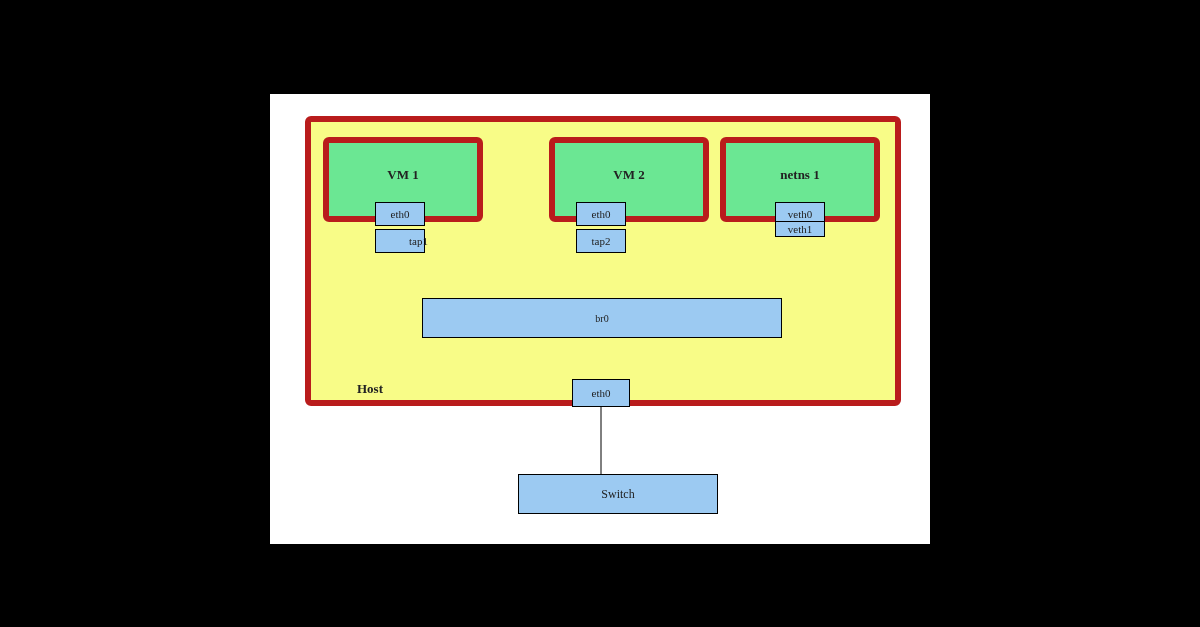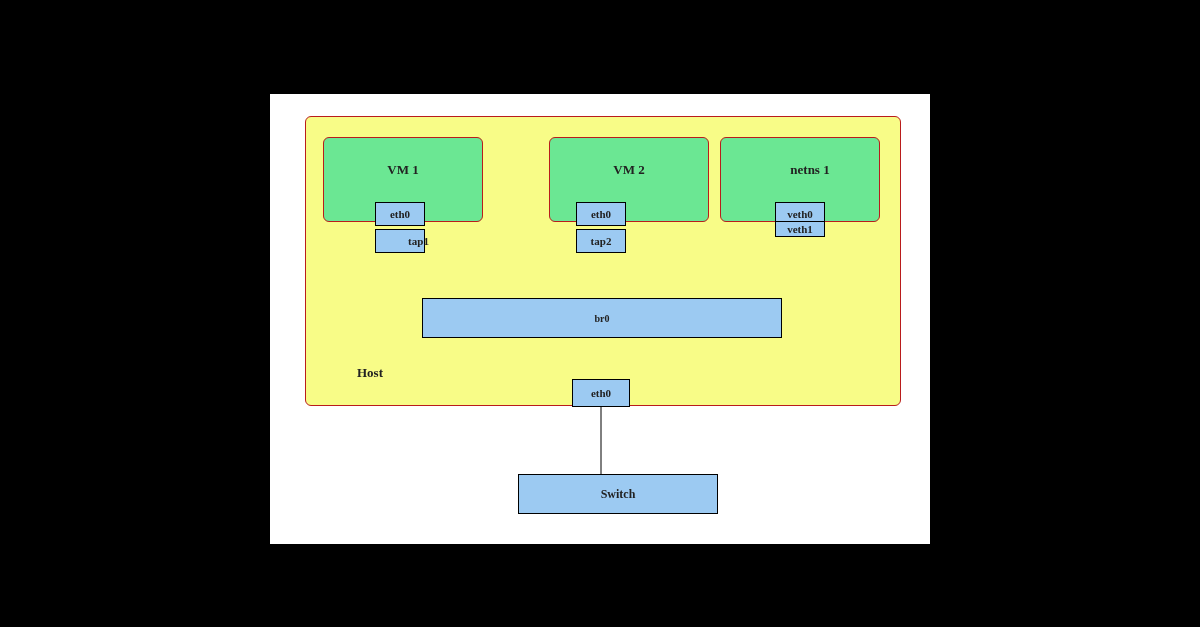--- a/index.html
+++ b/index.html
@@ -13,48 +13,48 @@
   .canvas {
     position: absolute;
     left: 270px;
     top: 94px;
     width: 660px;
     height: 450px;
     background: #fff;
   }
   .box {
     position: absolute;
-    border: 1px solid #b91c1c;
+    border: 6px solid #b91c1c;
     border-radius: 6px;
     box-sizing: border-box;
   }
   .host {
     left: 35px;
     top: 22px;
     width: 596px;
     height: 290px;
     background: #f8fc87; 
   }
   .host-label {
     position: absolute;
     left: 87px;
-    top: 271px;
+    top: 287px;
     font-size: 13px;
     font-weight: bold;
     color: #222;
   }
   .greenbox {
     background: #6be793;
   }
   .smallbox {
     position: absolute;
     border: 1px solid #000;
     background: #9ccaf2;
     font-size: 11px;
-    font-weight: bold;
+    font-weight: normal;
     color: #222;
     box-sizing: border-box;
     display: flex;
     align-items: center;
     justify-content: center;
   }
   .green-label {
     position: absolute;
     width: 100%;
     text-align: center;
@@ -99,21 +99,21 @@
   </div>
   <div class="smallbox" style="left:105px; top:108px; width:50px; height:24px;">eth0</div>
   <div class="smallbox" style="left:105px; top:135px; width:50px; height:24px;padding-left:37px;">tap1</div>
 
   <div class="box greenbox" style="left:252px; top:43px; width:160px; height:85px;margin-left:27px;">
     <div class="green-label">VM 2</div>
   </div>
   <div class="smallbox" style="left:306px; top:108px; width:50px; height:24px;">eth0</div>
   <div class="smallbox" style="left:306px; top:135px; width:50px; height:24px;">tap2</div>
 
-  <div class="box greenbox" style="left:450px; top:43px; width:160px; height:85px;padding-left:10px;">
+  <div class="box greenbox" style="left:450px; top:43px; width:160px; height:85px;">
     <div class="green-label">netns 1</div>
   </div>
   <div class="smallbox" style="left:505px; top:108px; width:50px; height:24px;">veth0</div>
   <div class="smallbox" style="left:505px; top:127px; width:50px; height:16px;">veth1</div>
 
   <div class="smallbox" style="left:152px; top:204px; width:360px; height:40px; font-size:10px;">br0</div>
 
   <div class="smallbox" style="left:302px; top:285px; width:58px; height:28px;">eth0</div>
 
   <div class="smallbox" style="left:232px; top:380px; width:200px; height:40px; font-size:12px;margin-left:16px;">Switch</div>

